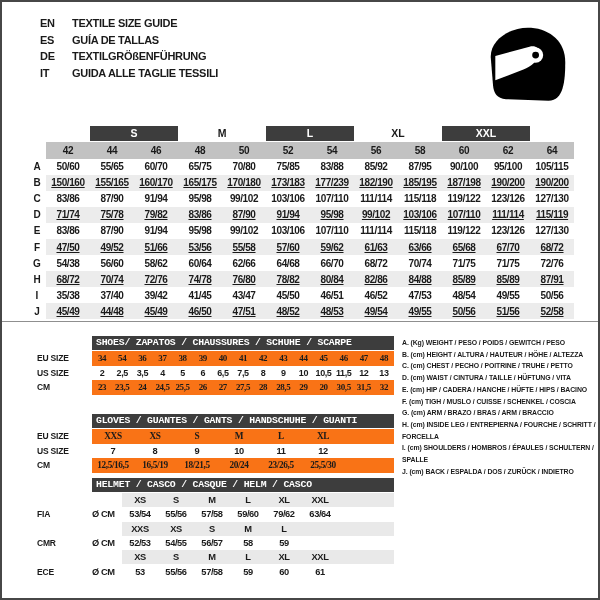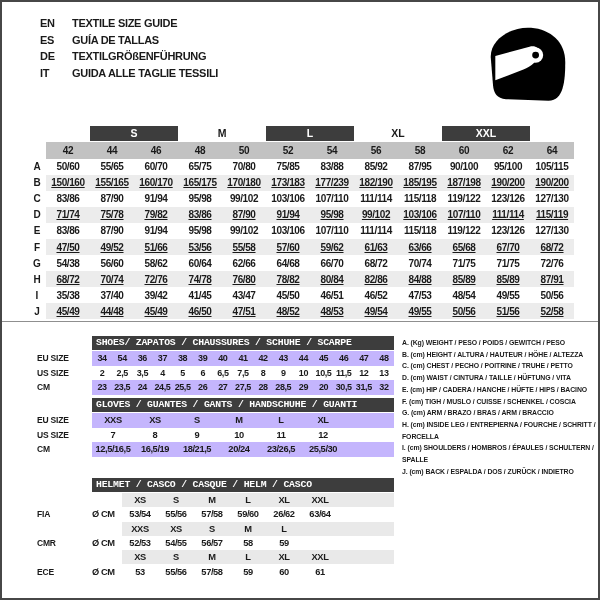--- a/index.html
+++ b/index.html
@@ -39,21 +39,21 @@
            height:14px;line-height:14px;padding-left:4px;margin-bottom:1px;font-family:Liberation Mono, monospace;}
   .trow{display:grid;align-items:center;}
   .trow .cell{font-weight:700;}
   .shoes-row{grid-template-columns:repeat(15,1fr);height:14.5px;}
   .shoes-row .cell{font-size:9px;letter-spacing:-0.4px;}
   .gloves-row{grid-template-columns:repeat(6,42px) 1fr;height:14.5px;}
   .gloves-row .cell{font-size:9.3px;letter-spacing:-0.4px;}
   .helmet-row{grid-template-columns:30px repeat(6,36px) 1fr;height:14.3px;}
   .helmet-row .cell{font-size:9.3px;letter-spacing:-0.4px;}
   .unit-cell{font-size:8.5px;font-weight:700;text-align:left;justify-content:flex-start;}
-  .trow.fullshade{background:#c4b5fd;}
+  .trow.fullshade{background:#f97316;font-family:Liberation Serif, serif;}
   .helmet-row.partshade .cell.sh{background:#e9e9e9;height:100%;}
   
   .legend{position:absolute;left:400px;top:335px;width:232px;
           transform:scaleX(0.86);transform-origin:left top;}
   .legend-item{font-size:8px;font-weight:700;letter-spacing:-0.1px;line-height:11.7px;}
 </style>
 </head>
 <body>
 
 <div class="frame">
@@ -315,21 +315,21 @@
           <div class="cell">28</div>
           <div class="cell">28,5</div>
           <div class="cell">29</div>
           <div class="cell">20</div>
           <div class="cell">30,5</div>
           <div class="cell">31,5</div>
           <div class="cell">32</div>
         </div>
       </div>
     </div>
-  <div class="section" id="gloves-section" style="top:396px">
+  <div class="section" id="gloves-section" style="top:412px">
       <div class="sec-grid">
         <div class="sec-label"></div>
         <div class="sec-bar">GLOVES / GUANTES / GANTS / HANDSCHUHE / GUANTI</div>
         <div class="sec-label">EU SIZE</div>
         <div class="trow gloves-row fullshade">
           <div class="cell">XXS</div>
           <div class="cell">XS</div>
           <div class="cell">S</div>
           <div class="cell">M</div>
           <div class="cell">L</div>
@@ -370,21 +370,21 @@
           <div class="cell sh">XXL</div>
           <div class="cell sh"></div>
         </div>
         <div class="sec-label">FIA</div>
         <div class="trow helmet-row">
           <div class="cell unit-cell">Ø CM</div>
           <div class="cell">53/54</div>
           <div class="cell">55/56</div>
           <div class="cell">57/58</div>
           <div class="cell">59/60</div>
-          <div class="cell">26/62</div>
+          <div class="cell">79/62</div>
           <div class="cell">63/64</div>
           <div class="cell"></div>
         </div>
         <div class="sec-label"></div>
         <div class="trow helmet-row partshade">
           <div class="cell unit-cell"></div>
           <div class="cell sh">XXS</div>
           <div class="cell sh">XS</div>
           <div class="cell sh">S</div>
           <div class="cell sh">M</div>

